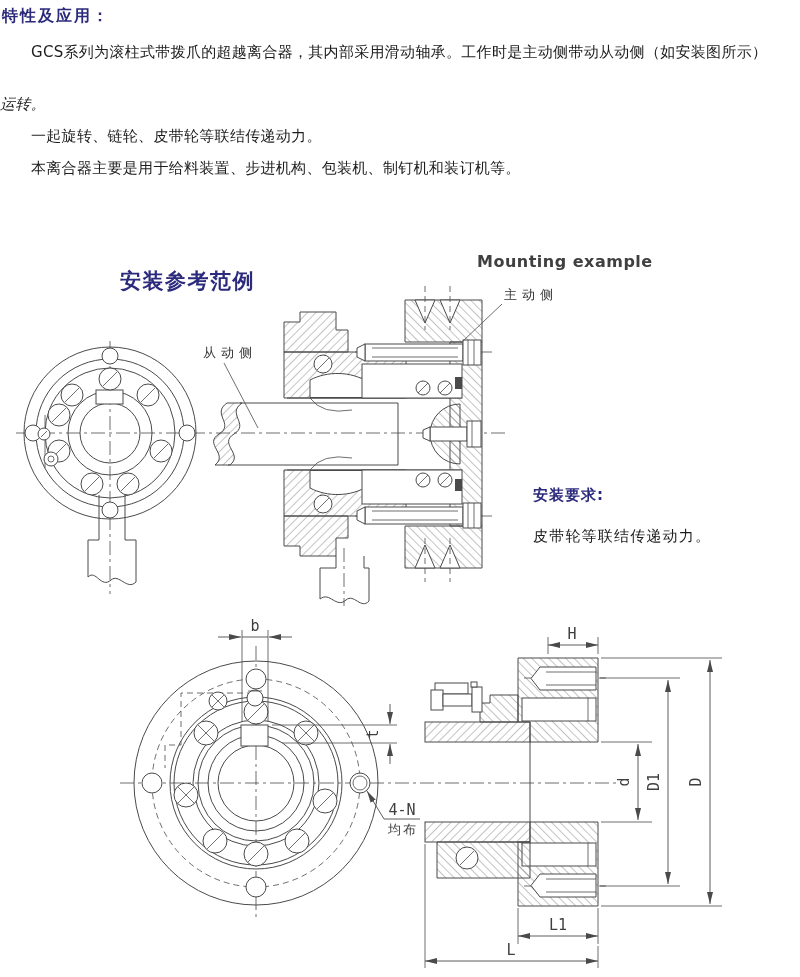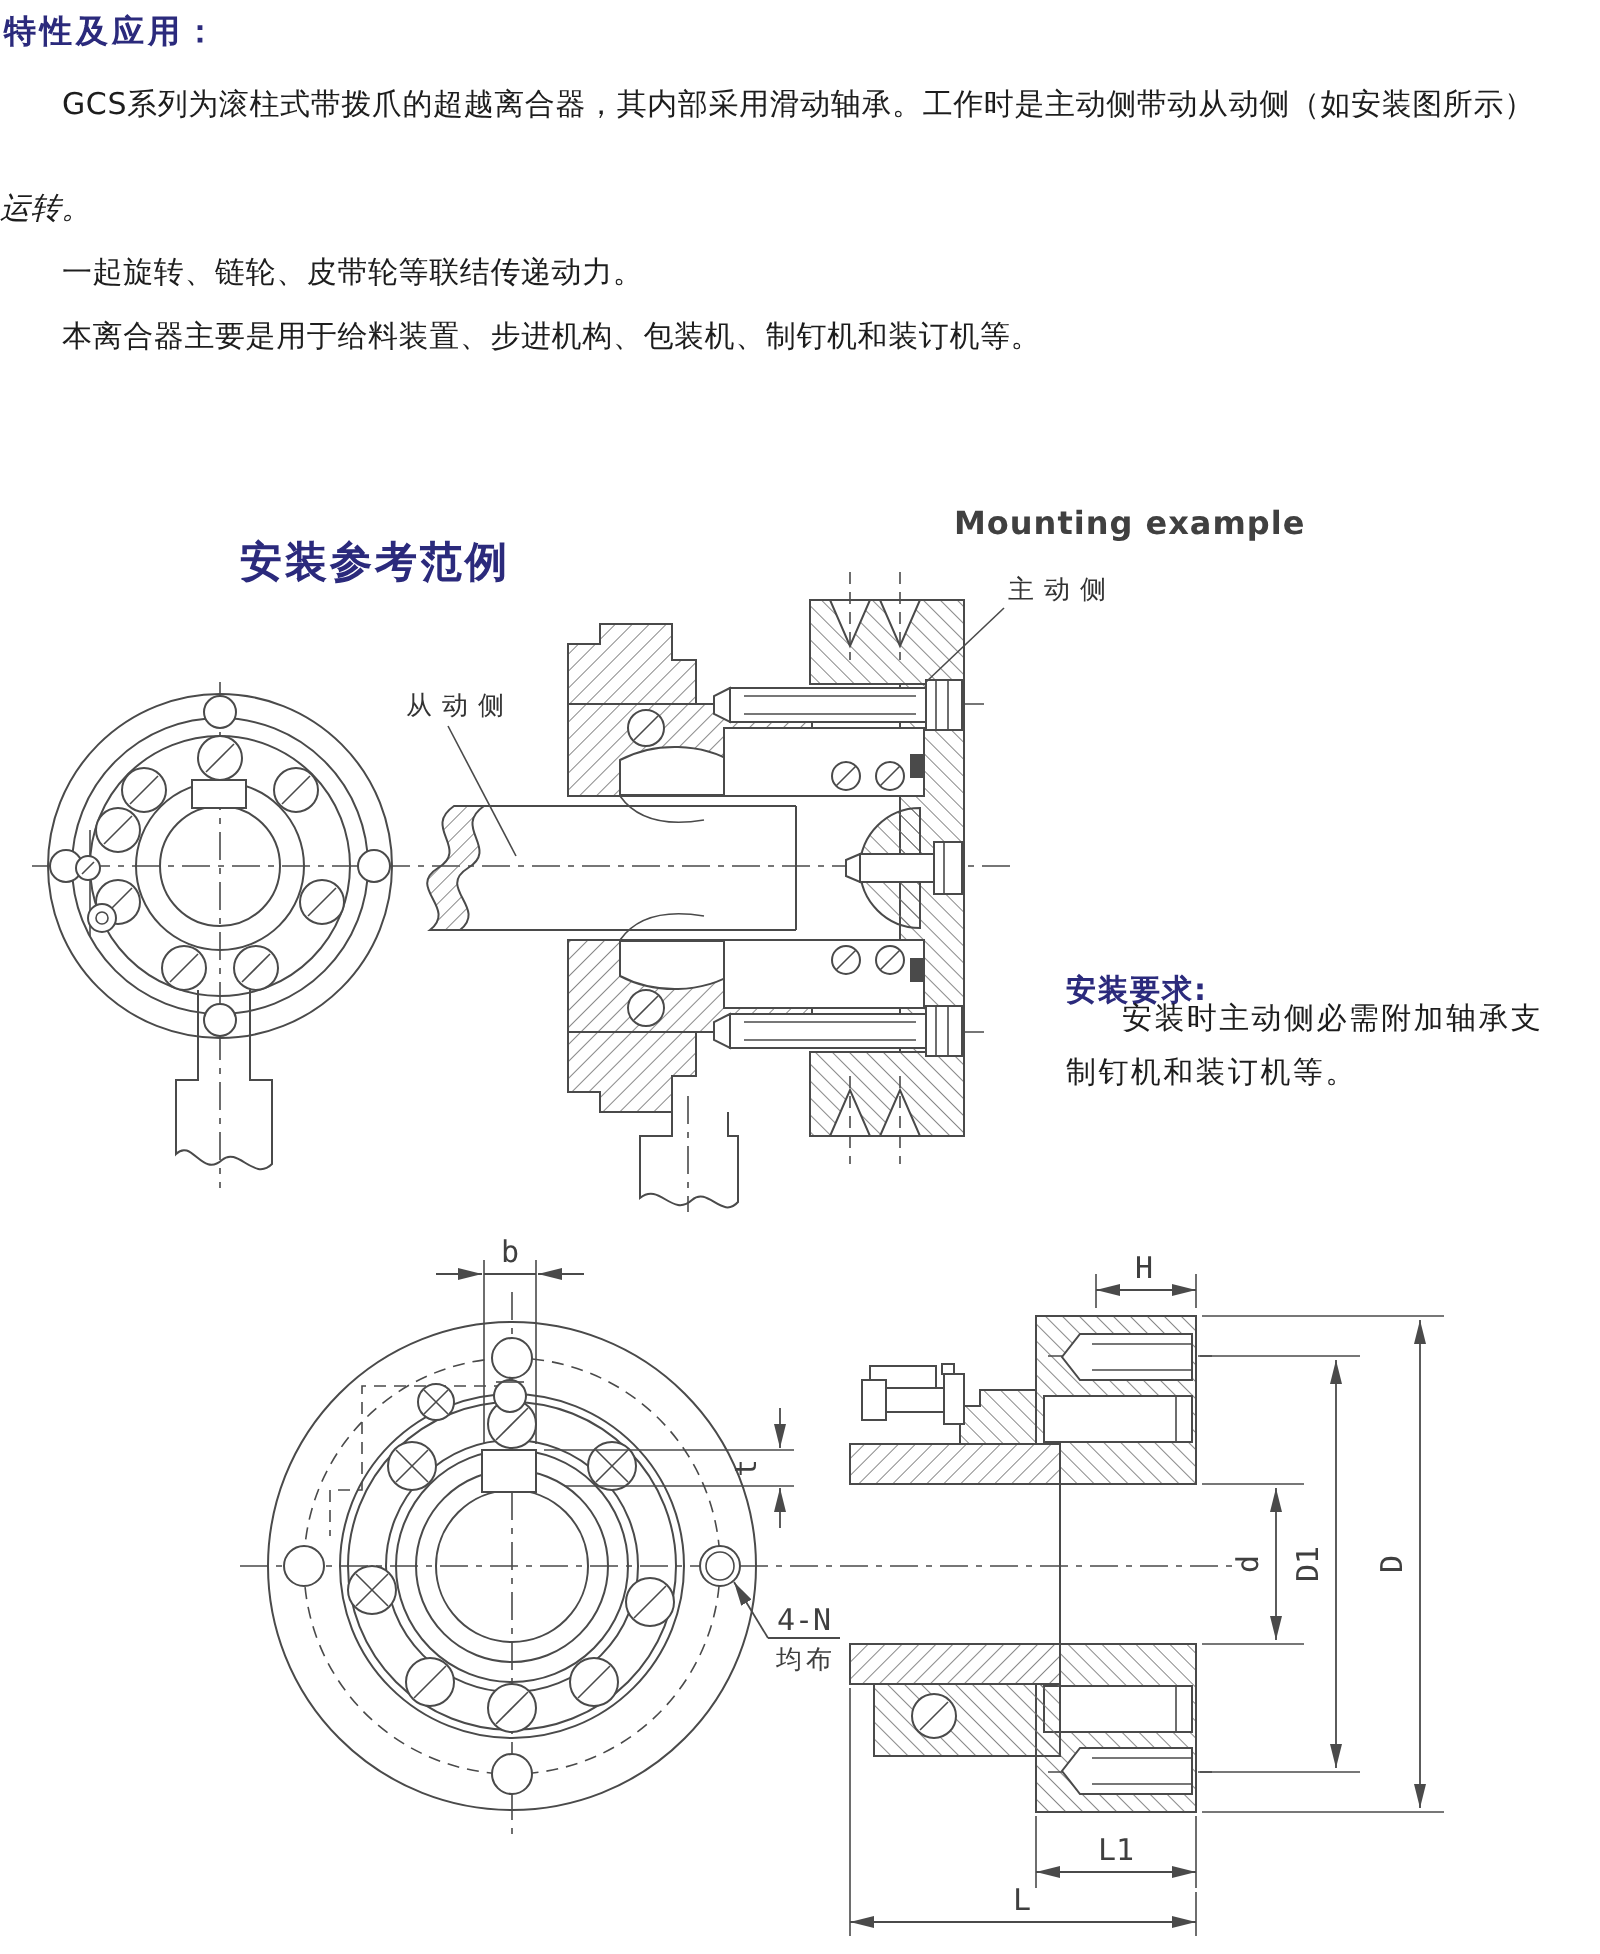--- a/index.html
+++ b/index.html
@@ -37,22 +37,21 @@
   <div class="abs intro-title">特性及应用：</div>
   <div class="abs pline" style="left:31px; top:31px;margin-top:12px;">GCS系列为滚柱式带拨爪的超越离合器，其内部采用滑动轴承。工作时是主动侧带动从动侧（如安装图所示）</div>
   <div class="abs pline" style="left:0px;  top:95px;font-style:italic;">运转。</div>
   <div class="abs pline" style="left:31px; top:127px;">一起旋转、链轮、皮带轮等联结传递动力。</div>
   <div class="abs pline" style="left:31px; top:159px;">本离合器主要是用于给料装置、步进机构、包装机、制钉机和装订机等。</div>
 
   <div class="abs h-zh">安装参考范例</div>
   <div class="abs h-en">Mounting example</div>
 
   <div class="abs note-title">安装要求:</div>
-  <div class="abs note-line" style="left:561px; top:500px;">安装时主动侧必需附加轴承支</div>
-  <div class="abs note-line" style="left:533px; top:527px;">制钉机和装订机等。</div>
+  <div class="abs note-line" style="left:533px; top:527px;">皮带轮等联结传递动力。</div>
 
   <svg class="draw" width="800" height="977" viewBox="0 0 800 977">
     <defs>
       <pattern id="p1" patternUnits="userSpaceOnUse" width="6" height="6" patternTransform="rotate(45)">
         <line x1="0" y1="0" x2="0" y2="6" stroke="#6a6a6a" stroke-width="0.8"></line>
       </pattern>
       <pattern id="p2" patternUnits="userSpaceOnUse" width="6" height="6" patternTransform="rotate(-45)">
         <line x1="0" y1="0" x2="0" y2="6" stroke="#6a6a6a" stroke-width="0.8"></line>
       </pattern>
       <marker id="ar" markerWidth="13" markerHeight="8" refX="12" refY="4" orient="auto-start-reverse" markerUnits="userSpaceOnUse">

